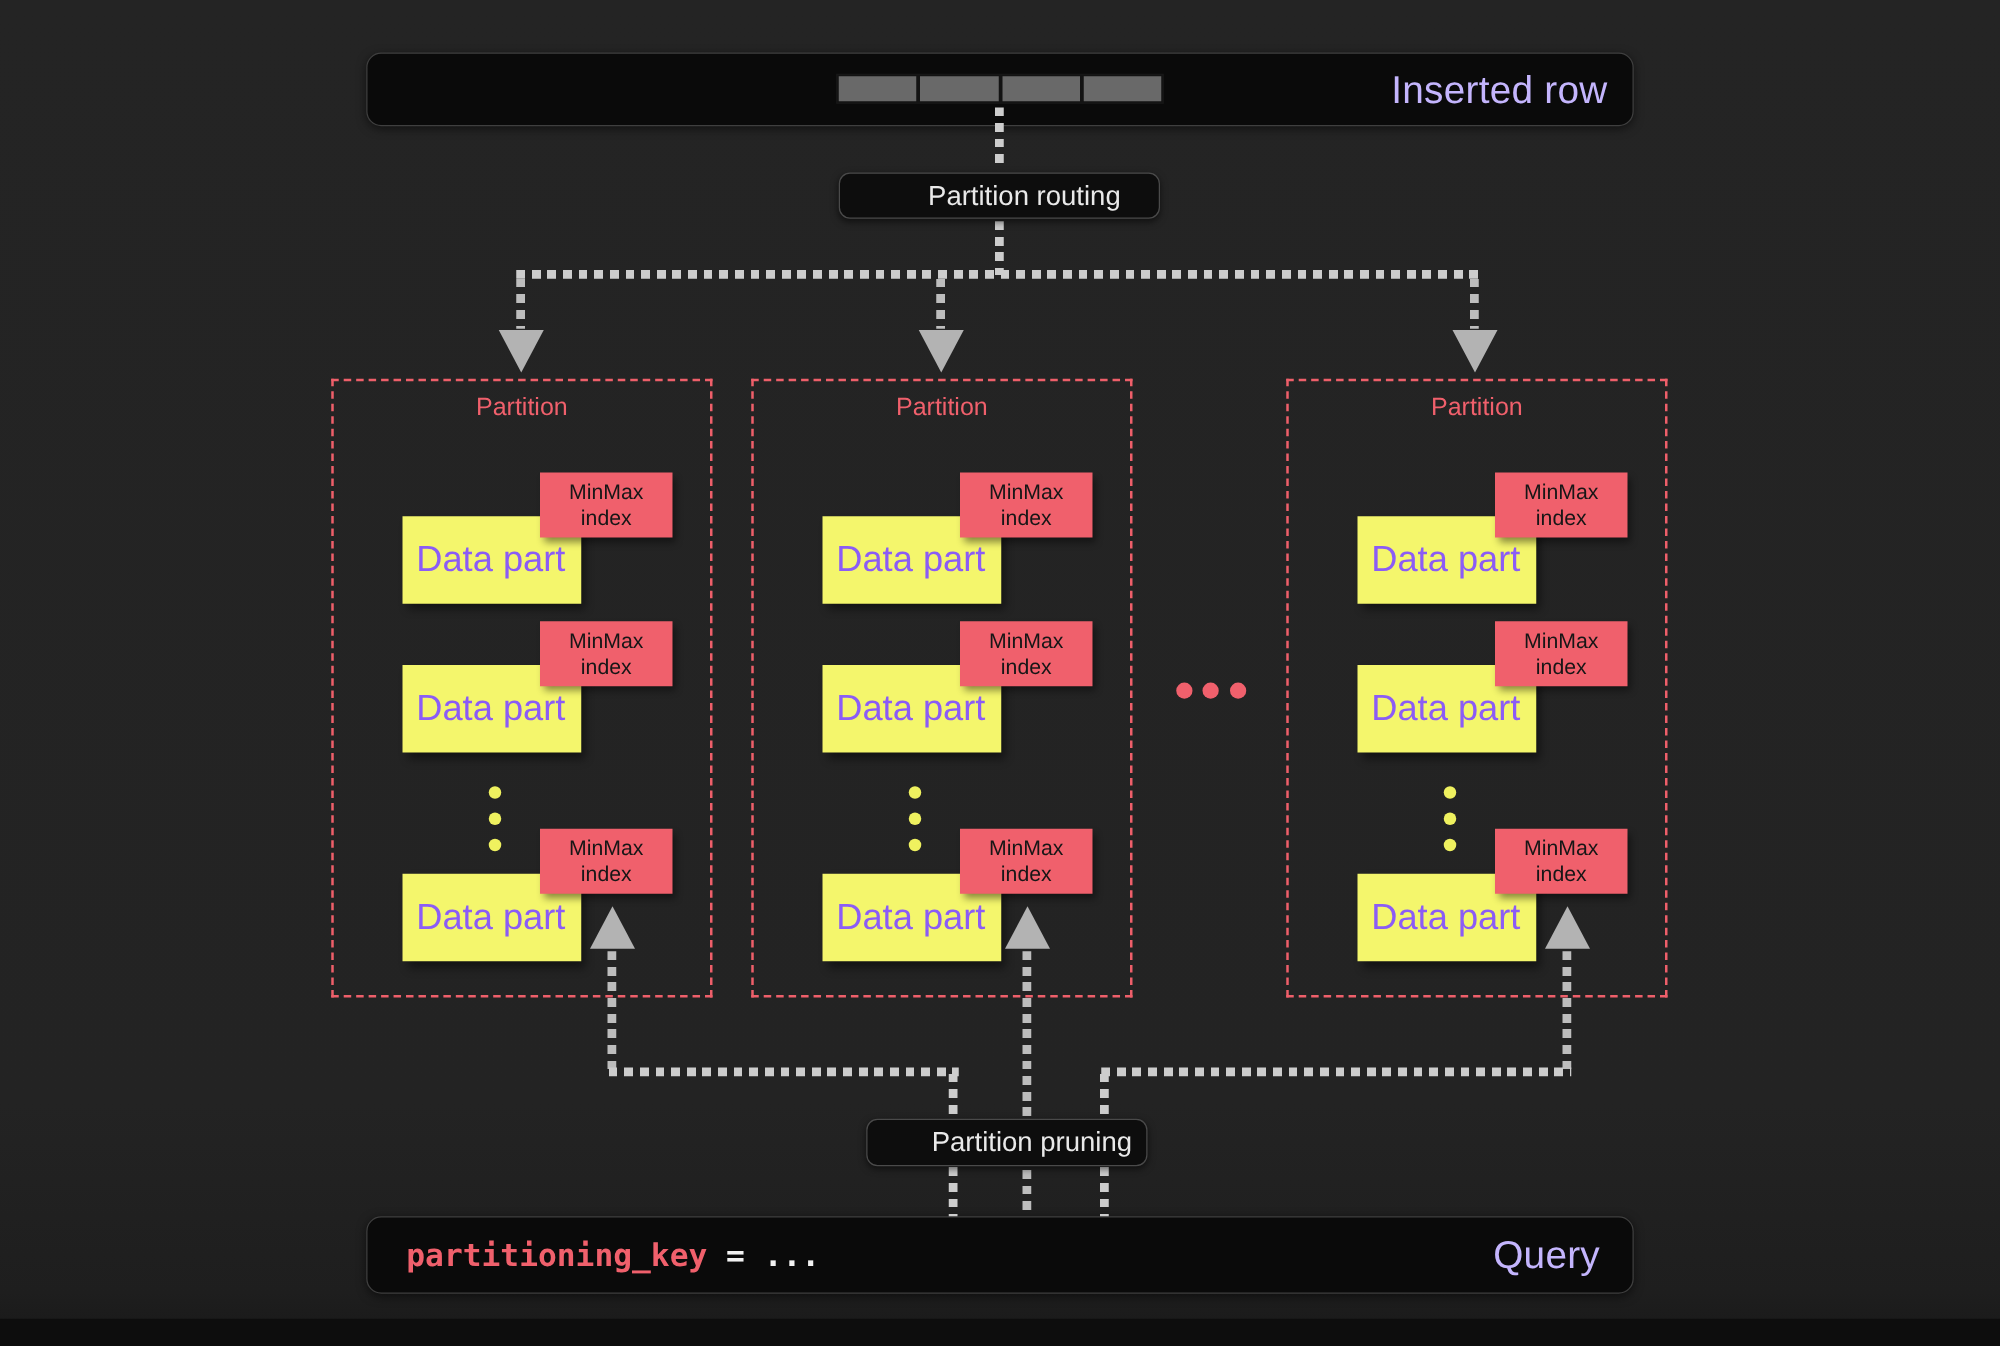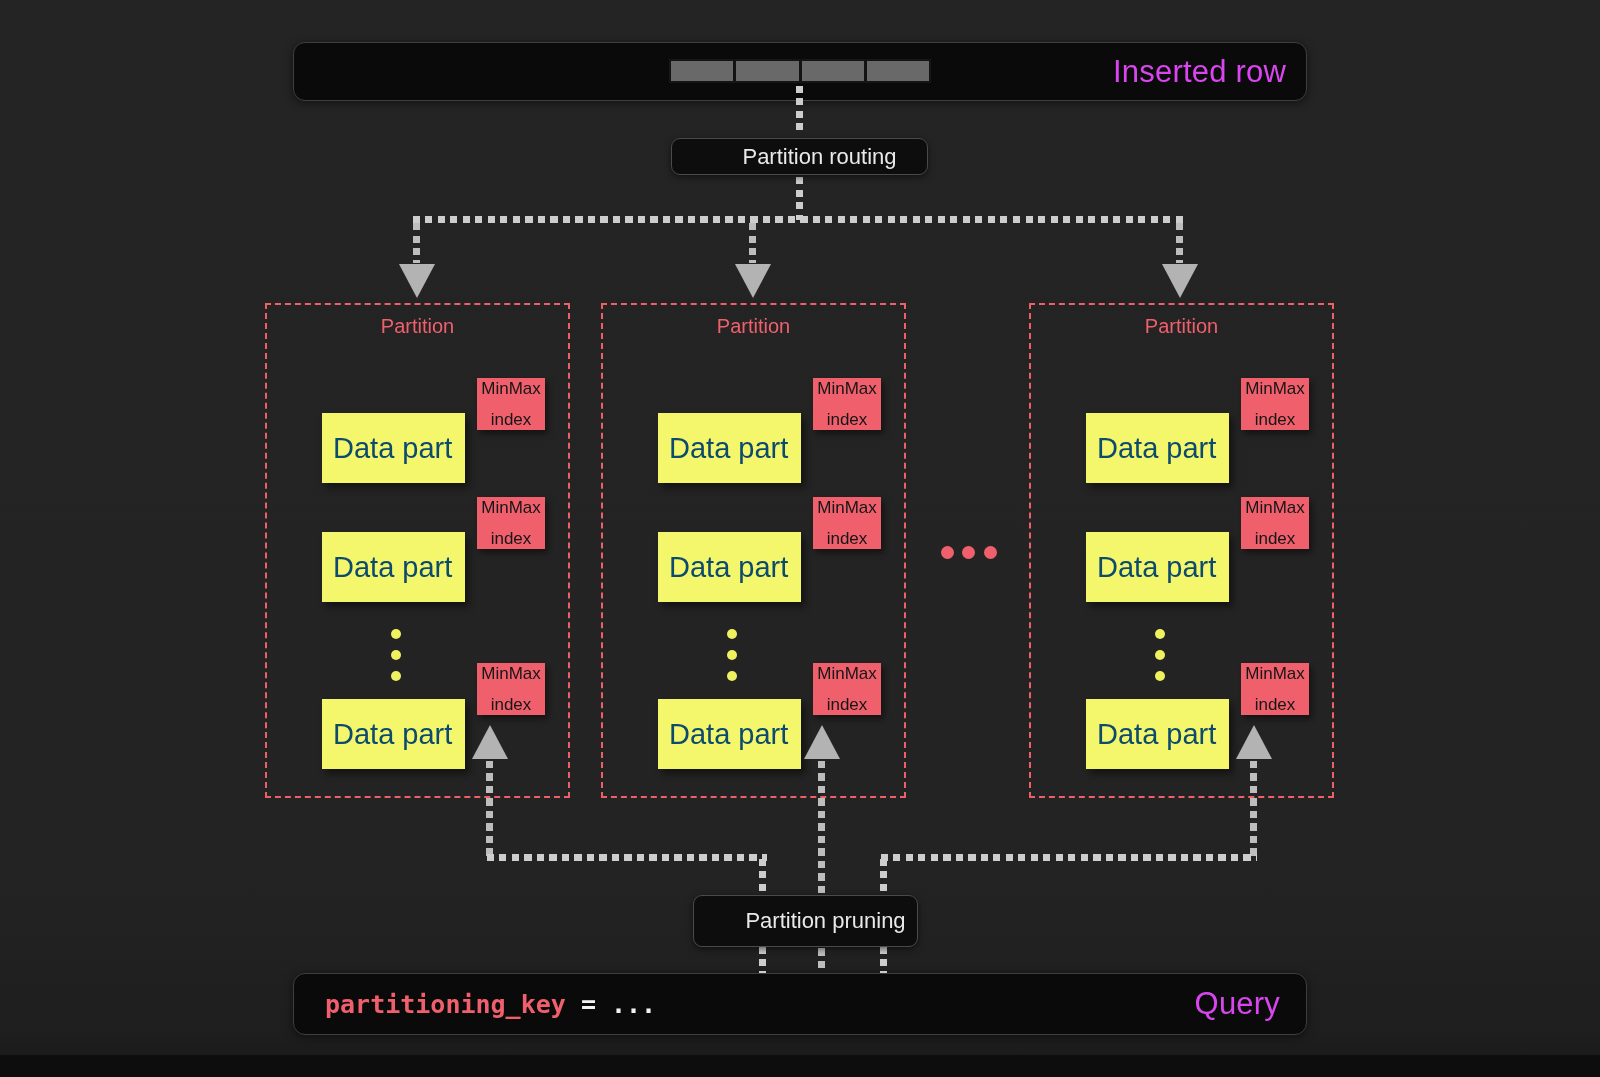--- a/index.html
+++ b/index.html
@@ -11,65 +11,65 @@
   
   .bigbox{
     position:absolute;left:293px;width:1014px;height:59px;
     background:#0a0a0a;border:1.5px solid #3f3f3f;border-radius:12px;
     box-shadow:0 2px 8px rgba(0,0,0,.5);box-sizing:border-box;
   }
   .inserted{top:42px;}
   .querybox{top:973px;height:62px;}
   .bluelabel{
     position:absolute;right:20px;top:0;height:100%;display:flex;align-items:center;
-    color:#d946ef;font-size:31px;letter-spacing:.2px;
+    color:#c4b5fd;font-size:31px;letter-spacing:.2px;
   }
   .querybox .bluelabel{right:26px;}
   
   .rowbar{
     position:absolute;left:375px;top:16px;width:262px;height:24px;
     display:flex;gap:3px;background:#131313;border:1px solid #161616;
     box-sizing:border-box;padding:1px;
   }
   .rowbar .cell{flex:1;background:#696969;}
   
   .pill{
     position:absolute;background:#0d0d0d;border:1px solid #4a4a4a;border-radius:9px;
     color:#e9e9e9;font-size:22px;display:flex;align-items:center;justify-content:center;
     box-sizing:border-box;z-index:6;box-shadow:0 2px 6px rgba(0,0,0,.55);padding-left:40px;
   }
   .routing{left:671px;top:138px;width:257px;height:37px;}
-  .pruning{left:693px;top:895px;width:225px;height:52px;}
+  .pruning{left:693px;top:895px;width:225px;height:38px;}
   
   .hdots,.vdots{position:absolute;z-index:2;}
   .hdots{height:7px;background:repeating-linear-gradient(90deg,#cdcdcd 0 7px,transparent 7px 12.5px);}
   .vdots{width:7px;background:repeating-linear-gradient(180deg,#cdcdcd 0 7px,transparent 7px 12.5px);}
   .vdots.gray{background:repeating-linear-gradient(180deg,#bdbdbd 0 7px,transparent 7px 12.5px);}
   .tri-down{position:absolute;width:0;height:0;z-index:2;
     border-left:18px solid transparent;border-right:18px solid transparent;border-top:34px solid #b3b3b3;}
   .tri-up{position:absolute;width:0;height:0;z-index:3;
     border-left:18px solid transparent;border-right:18px solid transparent;border-bottom:34px solid #b3b3b3;}
   
   .partition{
     position:absolute;top:303px;width:305px;height:495px;
     border:2px dashed #ee5f6a;box-sizing:border-box;z-index:1;
   }
   .p1{left:265px;} .p2{left:601px;} .p3{left:1029px;}
   .ptitle{position:absolute;top:10px;left:0;width:100%;text-align:center;
     color:#f0606c;font-size:20px;}
   .datapart{
     position:absolute;left:55px;width:143px;height:70px;background:#f4f66c;
-    color:#0c4a6e;font-size:29px;display:flex;align-items:center;padding-left:11px;
+    color:#8b5cf6;font-size:29px;display:flex;align-items:center;padding-left:11px;
     box-sizing:border-box;box-shadow:4px 5px 7px rgba(0,0,0,.45);z-index:2;
   }
   .tag{
-    position:absolute;left:165px;width:68px;height:52px;background:#f0606c;
+    position:absolute;left:165px;width:106px;height:52px;background:#f0606c;
     color:#161616;font-size:17px;line-height:21px;text-align:center;
-    display:flex;flex-direction:column;justify-content:space-between;
-    box-shadow:3px 4px 6px rgba(0,0,0,.45);z-index:3;margin-left:45px;
+    display:flex;flex-direction:column;justify-content:center;
+    box-shadow:3px 4px 6px rgba(0,0,0,.45);z-index:3;
   }
   .tag span{display:block;}
   .t-a{top:73px;} .d-a{top:108px;}
   .t-b{top:192px;} .d-b{top:227px;}
   .t-c{top:358px;} .d-c{top:394px;}
   .ydot{position:absolute;left:124px;width:10px;height:10px;border-radius:50%;background:#eff15f;}
   .ydot.y1{top:324px;} .ydot.y2{top:345px;} .ydot.y3{top:366px;}
   .rdot{position:absolute;width:13px;height:13px;border-radius:50%;background:#f0606c;top:546px;}
   
   .code{

